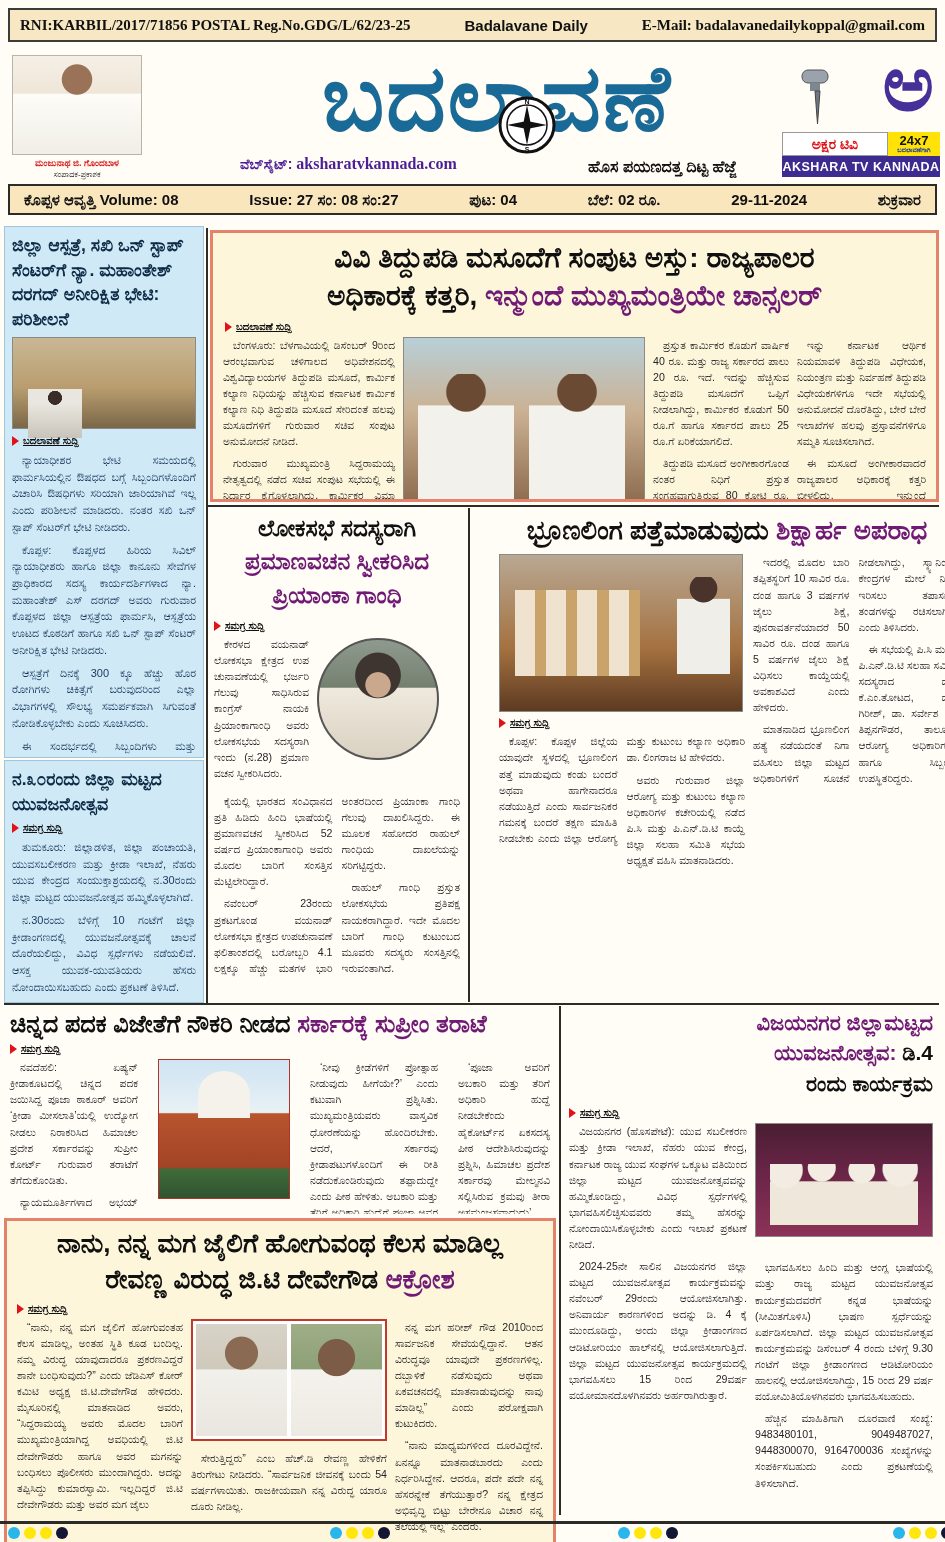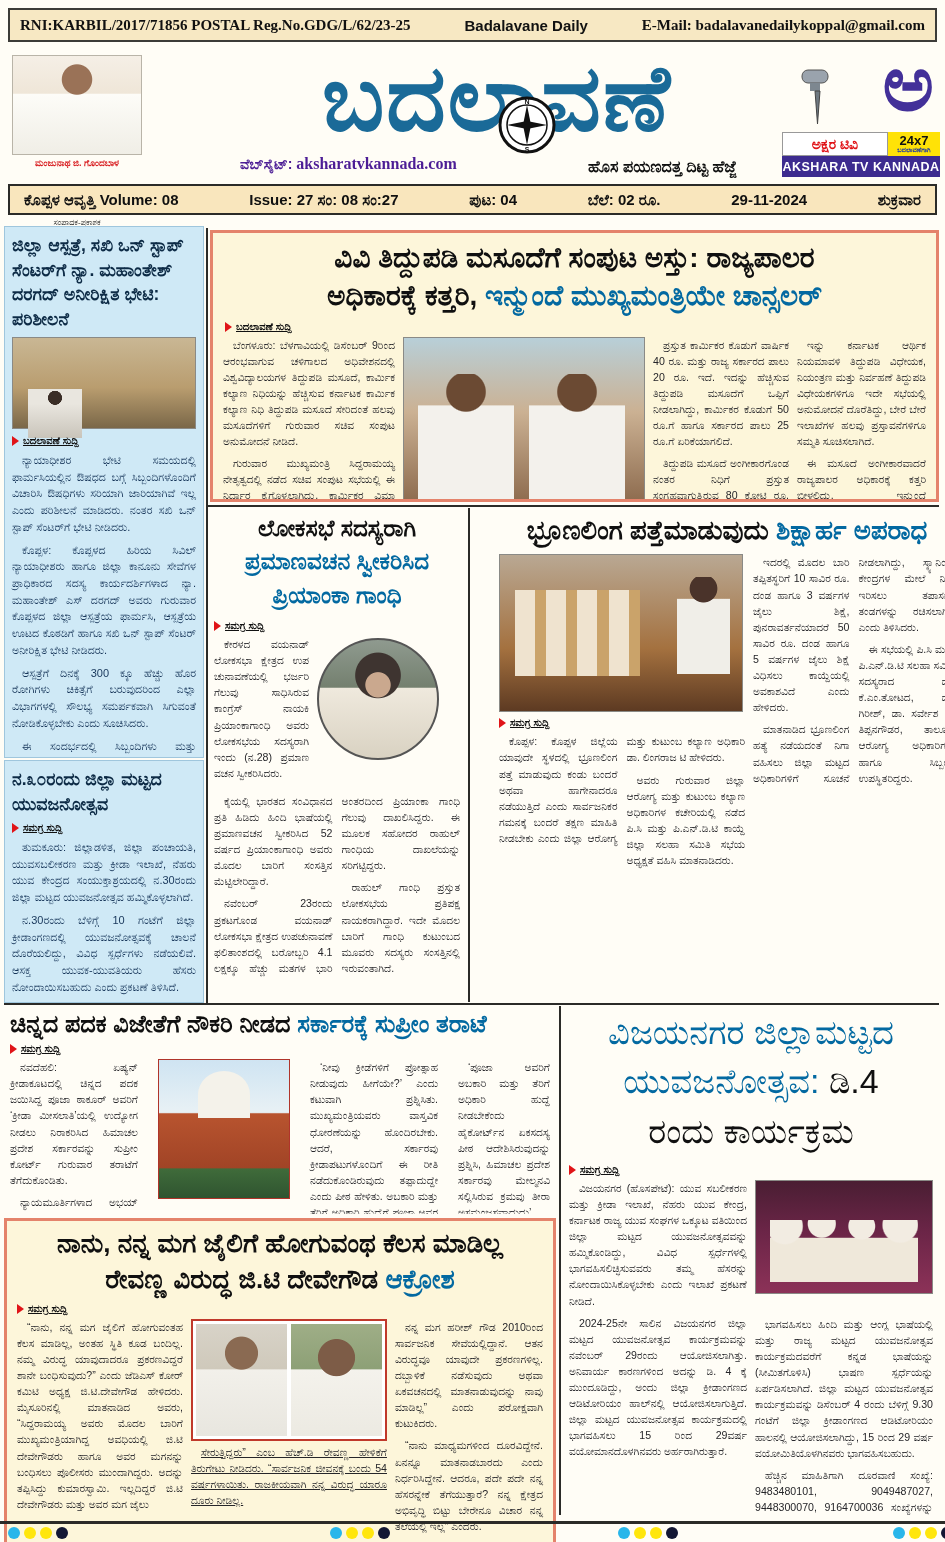--- a/index.html
+++ b/index.html
@@ -33,21 +33,21 @@
             justify-content:space-between;padding:0 14px;box-sizing:border-box;
             font-weight:bold;font-size:15px;color:#101010;}
   
   .byline{display:flex;align-items:center;gap:4px;font-weight:bold;font-size:10px;color:#111;}
   .byline .tri{width:0;height:0;border-left:7px solid #e01418;border-top:5px solid transparent;
                border-bottom:5px solid transparent;}
   .byline u{text-decoration:underline;}
   .body-txt{font-size:10.6px;line-height:1.52;color:#26262a;text-align:justify;}
   .body-txt p{margin:0 0 6px 0;text-indent:10px;}
   .body-blue{color:#17365a;}
-  .hl-red{color:#0369a1;}
+  .hl-red{color:#701a75;}
   .hl-black{color:#101010;}
   
   .bluebox{background:#cfe9f6;border:1px solid #9fc6dd;box-sizing:border-box;padding:6px 7px;overflow:hidden;}
   .sb-head{font-weight:bold;font-size:17.5px;line-height:1.4;color:#0d2b46;}
   
   .creambox{background:#fdf6da;border:3px solid #e4836b;box-sizing:border-box;overflow:hidden;}
   .whitebox{box-sizing:border-box;overflow:hidden;}
   .main-head{font-weight:bold;font-size:28px;line-height:1.35;text-align:center;}
   .mid-head{font-weight:bold;font-size:23px;line-height:1.45;text-align:center;}
   .big-head{font-weight:bold;font-size:26px;line-height:1.4;text-align:center;}
@@ -102,21 +102,21 @@
 <div class="page">
 
   <div class="abs topbar" style="left:8px;top:8px;width:929px;height:34px;">
     <span class="rni">RNI:KARBIL/2017/71856   POSTAL Reg.No.GDG/L/62/23-25</span>
     <span class="daily">Badalavane Daily</span>
     <span class="email">E-Mail: badalavanedailykoppal@gmail.com</span>
   </div>
 
   <div class="abs photo ph-editor" style="left:12px;top:55px;width:130px;height:100px;"></div>
   <div class="abs editor-cap1" style="left:6px;top:158px;width:142px;">ಮಂಜುನಾಥ ಜಿ. ಗೊಂದಬಾಳ</div>
-  <div class="abs editor-cap2" style="left:6px;top:170px;width:142px;margin-top:48px;">ಸಂಪಾದಕ-ಪ್ರಕಾಶಕ</div>
+  <div class="abs editor-cap2" style="left:6px;top:170px;width:142px;">ಸಂಪಾದಕ-ಪ್ರಕಾಶಕ</div>
 
   <div class="abs mast-title" style="left:202px;top:52px;width:590px;">ಬದಲಾವಣೆ</div>
 
   <div class="abs" style="left:498px;top:96px;width:58px;height:58px;">
     <svg width="58" height="58" viewBox="0 0 58 58">
       <circle cx="29" cy="29" r="27" fill="#ffffff" stroke="#111" stroke-width="3"></circle>
       <circle cx="29" cy="29" r="20" fill="none" stroke="#111" stroke-width="1.5"></circle>
       <polygon points="29,9 33,29 29,49 25,29" fill="#111"></polygon>
       <polygon points="9,29 29,25 49,29 29,33" fill="#111"></polygon>
       <text x="29" y="8" font-size="7" text-anchor="middle" fill="#111" font-weight="bold">N</text>
@@ -284,21 +284,21 @@
         <p>‘ನೀವು ಕ್ರೀಡೆಗಳಿಗೆ ಪ್ರೋತ್ಸಾಹ ನೀಡುವುದು ಹೀಗೆಯೇ?’ ಎಂದು ಕಟುವಾಗಿ ಪ್ರಶ್ನಿಸಿತು. ಮುಖ್ಯಮಂತ್ರಿಯವರು ವಾಸ್ತವಿಕ ಧೋರಣೆಯನ್ನು ಹೊಂದಿರಬೇಕು. ಆದರೆ, ಸರ್ಕಾರವು ಕ್ರೀಡಾಪಟುಗಳೊಂದಿಗೆ ಈ ರೀತಿ ನಡೆದುಕೊಂಡಿರುವುದು ತಪ್ಪಾದುದ್ದೇ ಎಂದು ಪೀಠ ಹೇಳಿತು. ಅಬಕಾರಿ ಮತ್ತು ತೆರಿಗೆ ಅಧಿಕಾರಿ ಹುದ್ದೆಗೆ ಪೂಜಾ ಅವರ ನೇಮಕ ಪ್ರಶ್ನಿಸಿ ಹಿಮಾಚಲ ಪ್ರದೇಶ ಸರ್ಕಾರ ಸಲ್ಲಿಸಿದ್ದ ಮೇಲ್ಮನವಿಯನ್ನು ತಿರಸ್ಕರಿಸಿತು.</p>
       </div>
       <div class="body-txt" style="flex:1;">
         <p>‘ಪೂಜಾ ಅವರಿಗೆ ಅಬಕಾರಿ ಮತ್ತು ತೆರಿಗೆ ಅಧಿಕಾರಿ ಹುದ್ದೆ ನೀಡಬೇಕೆಂದು ಹೈಕೋರ್ಟ್‌ನ ಏಕಸದಸ್ಯ ಪೀಠ ಆದೇಶಿಸಿರುವುದನ್ನು ಪ್ರಶ್ನಿಸಿ, ಹಿಮಾಚಲ ಪ್ರದೇಶ ಸರ್ಕಾರವು ಮೇಲ್ಮನವಿ ಸಲ್ಲಿಸಿರುವ ಕ್ರಮವು ತೀರಾ ಅಸಮಂಜಸವಾದುದು’ ಎಂದು ಸುಪ್ರೀಂ ಕೋರ್ಟ್ ಇದೇ ವೇಳೆ ಅಭಿಪ್ರಾಯಪಟ್ಟಿತು.</p>
         <p>ಕಬಡ್ಡಿ ಆಟಗಾರ್ತಿಯಾಗಿರುವ ಪೂಜಾ, ದಕ್ಷಿಣ ಕೊರಿಯಾದ ಇಂಚಿಯಾನ್‌ನಲ್ಲಿ 2014ರಲ್ಲಿ ನಡೆದ ಏಷ್ಯನ್ ಕ್ರೀಡಾಕೂಟದಲ್ಲಿ ಚಿನ್ನದ ಪದಕ ಗಳಿಸಿದ್ದಾರೆ. 2015ರ ರಾಷ್ಟ್ರೀಯ ಕ್ರೀಡಾಕೂಟದಲ್ಲಿ ಬೆಳ್ಳಿ ಪದಕವನ್ನೂ ಪಡೆದಿದ್ದಾರೆ. ಪೂಜಾ ಅವರು ಗ್ರೇಡ್-1 ಹುದ್ದೆ ಪಡೆಯಲು ಎರಡು ಅರ್ಜಿಗಳನ್ನು ಸಲ್ಲಿಸಿದ್ದರು. ಈ ವಿಚಾರವನ್ನು ಮುಂದಿಟ್ಟುಕೊಂಡು, ಹಿಮಾಚಲ ಪ್ರದೇಶ ಸರ್ಕಾರವು ಪೂಜಾ ಅವರ ಹುದ್ದೆ ಬಗ್ಗೆ ಆಕ್ಷೇಪ ವ್ಯಕ್ತಪಡಿಸಿತ್ತು.</p>
       </div>
     </div>
   </div>
 
   <div class="abs whitebox" style="left:563px;top:1006px;width:376px;height:509px;padding:2px 6px;">
-    <div style="font-weight:normal;font-size:34px;line-height:1.45;text-align:center;">
+    <div style="font-weight:bold;font-size:21px;line-height:1.45;text-align:right;">
       <span class="hl-red">ವಿಜಯನಗರ ಜಿಲ್ಲಾಮಟ್ಟದ</span><br>
       <span class="hl-red">ಯುವಜನೋತ್ಸವ: </span><span class="hl-black">ಡಿ.4</span><br>
       <span class="hl-black">ರಂದು ಕಾರ್ಯಕ್ರಮ</span>
     </div>
     <div class="byline" style="margin:8px 0 4px 0;">
       <span class="tri"></span>
       <u>ಸಮಗ್ರ ಸುದ್ದಿ</u>
     </div>
     <div class="colflex">
       <div class="body-txt" style="width:178px;height:352px;overflow:hidden;">
@@ -326,21 +326,21 @@
     </div>
     <div class="colflex" style="height:196px;">
       <div class="body-txt" style="width:166px;">
         <p>“ನಾನು, ನನ್ನ ಮಗ ಜೈಲಿಗೆ ಹೋಗುವಂತಹ ಕೆಲಸ ಮಾಡಿಲ್ಲ, ಅಂತಹ ಸ್ಥಿತಿ ಕೂಡ ಬಂದಿಲ್ಲ. ನಮ್ಮ ವಿರುದ್ಧ ಯಾವುದಾದರೂ ಪ್ರಕರಣವಿದ್ದರೆ ಶಾನೇ ಬಂಧಿಸುವುದು?” ಎಂದು ಜೆಡಿಎಸ್ ಕೋರ್ ಕಮಿಟಿ ಅಧ್ಯಕ್ಷ ಜಿ.ಟಿ.ದೇವೇಗೌಡ ಹೇಳಿದರು. ಮೈಸೂರಿನಲ್ಲಿ ಮಾತನಾಡಿದ ಅವರು, “ಸಿದ್ದರಾಮಯ್ಯ ಅವರು ಮೊದಲ ಬಾರಿಗೆ ಮುಖ್ಯಮಂತ್ರಿಯಾಗಿದ್ದ ಅವಧಿಯಲ್ಲಿ ಜಿ.ಟಿ ದೇವೇಗೌಡರು ಹಾಗೂ ಅವರ ಮಗನನ್ನು ಬಂಧಿಸಲು ಪೊಲೀಸರು ಮುಂದಾಗಿದ್ದರು. ಅದನ್ನು ತಪ್ಪಿಸಿದ್ದು ಕುಮಾರಸ್ವಾಮಿ. ಇಲ್ಲದಿದ್ದರೆ ಜಿ.ಟಿ ದೇವೇಗೌಡರು ಮತ್ತು ಅವರ ಮಗ ಜೈಲು</p>
       </div>
       <div style="width:196px;flex:none;">
         <div class="ph-leaders" style="height:112px;">
           <div class="ph-leader1"></div>
           <div class="ph-leader2"></div>
         </div>
-        <div class="body-txt" style="margin-top:3px;text-decoration:underline;">
+        <div class="body-txt" style="margin-top:9px;">
           <p>ಸೇರುತ್ತಿದ್ದರು” ಎಂಬ ಹೆಚ್.ಡಿ ರೇವಣ್ಣ ಹೇಳಿಕೆಗೆ ತಿರುಗೇಟು ನೀಡಿದರು. “ಸಾರ್ವಜನಿಕ ಜೀವನಕ್ಕೆ ಬಂದು 54 ವರ್ಷಗಳಾಯಿತು. ರಾಜಕೀಯವಾಗಿ ನನ್ನ ವಿರುದ್ಧ ಯಾರೂ ದೂರು ನೀಡಿಲ್ಲ.</p>
         </div>
       </div>
       <div class="body-txt" style="flex:1;">
         <p>ನನ್ನ ಮಗ ಹರೀಶ್ ಗೌಡ 2010ರಿಂದ ಸಾರ್ವಜನಿಕ ಸೇವೆಯಲ್ಲಿದ್ದಾನೆ. ಆತನ ವಿರುದ್ಧವೂ ಯಾವುದೇ ಪ್ರಕರಣಗಳಿಲ್ಲ. ದಬ್ಬಾಳಿಕೆ ನಡೆಸುವುದು ಅಥವಾ ಏಕವಚನದಲ್ಲಿ ಮಾತನಾಡುವುದನ್ನು ನಾವು ಮಾಡಿಲ್ಲ” ಎಂದು ಪರೋಕ್ಷವಾಗಿ ಕುಟುಕಿದರು.</p>
         <p>“ನಾನು ಮಾಧ್ಯಮಗಳಿಂದ ದೂರವಿದ್ದೇನೆ. ಏನನ್ನೂ ಮಾತನಾಡಬಾರದು ಎಂದು ನಿರ್ಧರಿಸಿದ್ದೇನೆ. ಆದರೂ, ಪದೇ ಪದೇ ನನ್ನ ಹೆಸರನ್ನೇಕೆ ತೆಗೆಯುತ್ತಾರೆ? ನನ್ನ ಕ್ಷೇತ್ರದ ಅಭಿವೃದ್ಧಿ ಬಿಟ್ಟು ಬೇರೇನೂ ವಿಚಾರ ನನ್ನ ತಲೆಯಲ್ಲಿ ಇಲ್ಲ” ಎಂದರು.</p>
       </div>
     </div>
   </div>
 

